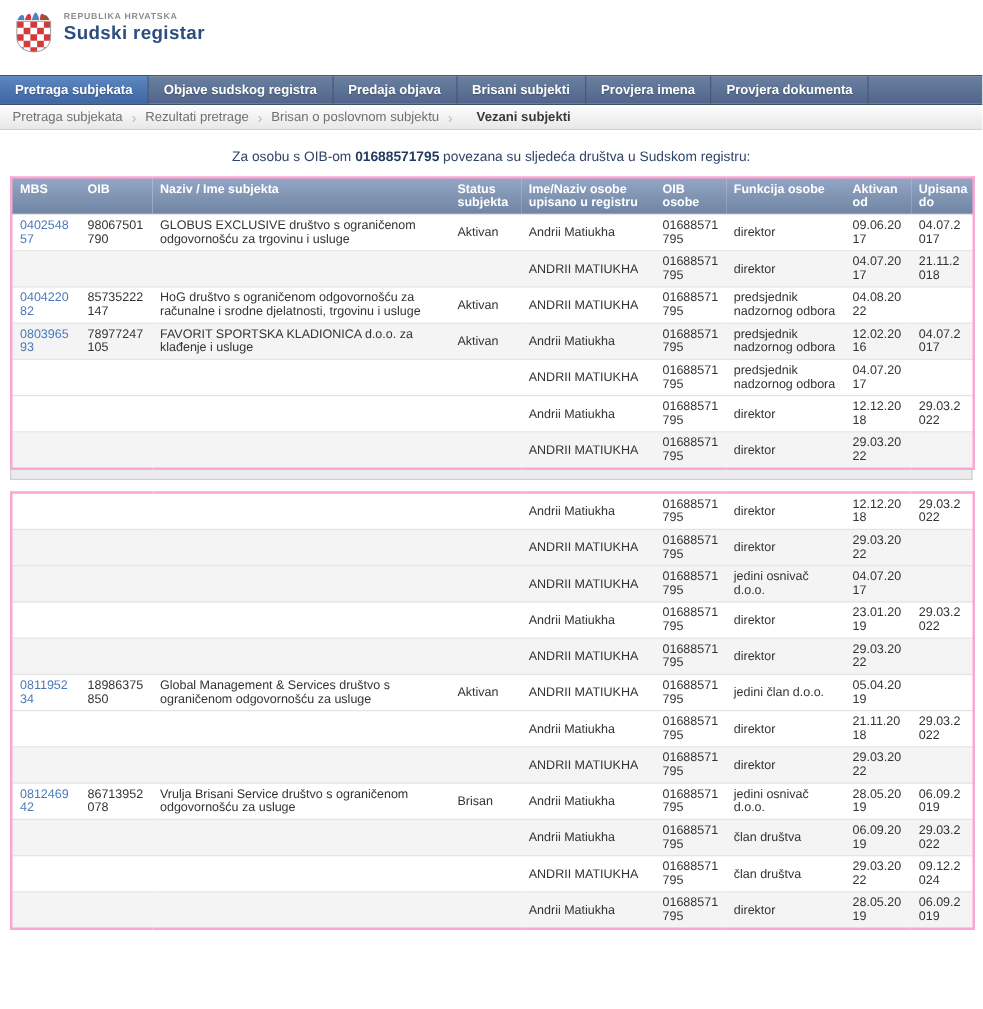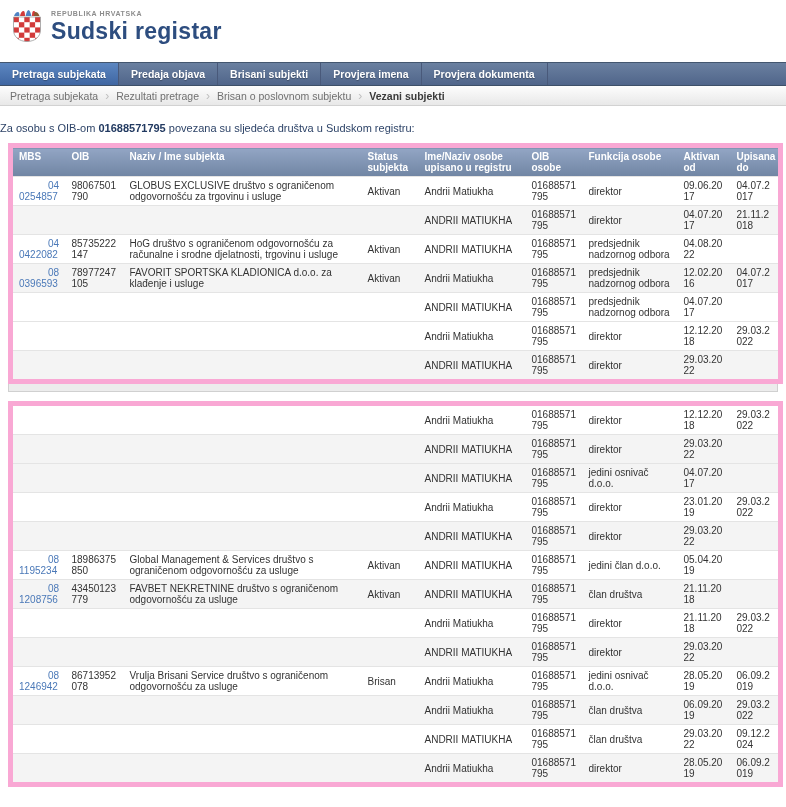--- a/index.html
+++ b/index.html
@@ -3,44 +3,44 @@
 <meta charset="utf-8">
 <style>
   html,body{margin:0;padding:0;background:#fff;}
   body{width:786px;font-family:"Liberation Sans",sans-serif;color:#333;-webkit-font-smoothing:antialiased;}
 
   
   .hdr{padding:7px 0 5px 12px;background:#fff;}
   .logo-row{display:flex;align-items:flex-start;}
   .coat{margin-right:9px;margin-top:2px;}
   .hdr-country{font-size:7px;font-weight:bold;color:#8d8d8d;letter-spacing:.6px;margin-top:3px;}
-  .hdr-title{font-size:23px;font-weight:bold;color:#2d4d7f;letter-spacing:.3px;margin-top:1px;}
+  .hdr-title{font-size:15px;font-weight:bold;color:#2d4d7f;letter-spacing:.3px;margin-top:1px;}
 
   
   .nav{display:flex;background:linear-gradient(#6a80a0,#50658a);border-top:1px solid #43566f;border-bottom:1px solid #3e5068;height:22px;margin-top:12px;}
   .tab{padding:0 12px;line-height:22px;font-size:10.5px;font-weight:bold;color:#fff;border-right:1px solid #49597a;cursor:pointer;text-shadow:0 1px 1px rgba(0,0,0,.3);white-space:nowrap;}
   .tab.active{background:linear-gradient(#5c87c1,#3f66a2);}
 
   
   .bc{display:flex;align-items:center;height:19px;background:linear-gradient(#fdfdfd,#e8e8e8);border-bottom:1px solid #d2d2d2;font-size:10.5px;color:#707070;padding:0 10px;}
   .bc-sep{color:#bfbfbf;margin:0 7px;font-size:12px;line-height:1;}
   .bc-item{cursor:pointer;}
-  .bc-item.current{font-weight:bold;color:#3a3a3a;cursor:default;}
-
-  
-  .tbl-title{font-size:11px;color:#2e4468;margin:16px 0 9px;}
+  .bc-item.current{font-weight:bold;color:#3a3a3a;cursor:default;margin-left:12px;}
+
+  
+  .tbl-title{text-align:center;font-size:11px;color:#2e4468;margin:16px 0 9px;}
   .tbl-title b{color:#223a61;}
 
   
   .tbl-host{margin:0 8px;}
-  table.res{border-collapse:collapse;table-layout:fixed;width:770px;font-size:10px;border:5px solid #f9a8d4;background:#fff;}
+  table.res{border-collapse:collapse;table-layout:fixed;width:770px;font-size:10px;border:2px solid #f9a8d4;background:#fff;}
   table.res thead th{background:linear-gradient(#92a5c4,#7085a3);color:#fff;font-weight:bold;text-align:left;padding:3px 6px;font-size:10px;vertical-align:top;border-top:1px solid #66799a;}
   table.res td{padding:3px 6px;vertical-align:middle;border-top:1px solid #e4e4e4;word-wrap:break-word;}
   table.res tr.alt td{background:#f4f4f4;}
-  .link{color:#4b79b8;cursor:pointer;text-decoration:none;margin-left:29px;}
+  .link{color:#4b79b8;cursor:pointer;text-decoration:none;}
   .endstrip{height:7px;background:#ececec;border:1px solid #d0d0d0;border-top:none;width:768px;}
   .tbl-gap{height:9px;background:#fff;}
 </style>
 </head>
 <body>
 
 <div class="hdr">
   <div class="logo-row">
     <svg class="coat" width="30" height="34" viewBox="0 0 30 34">
       <g>
@@ -75,20 +75,21 @@
     </svg>
     <div>
       <div class="hdr-country">REPUBLIKA HRVATSKA</div>
       <div class="hdr-title">Sudski registar</div>
     </div>
   </div>
 </div>
 
 <div class="nav">
     <div class="tab active">Pretraga subjekata</div>
+    <div class="tab">Objave sudskog registra</div>
     <div class="tab">Predaja objava</div>
     <div class="tab">Brisani subjekti</div>
     <div class="tab">Provjera imena</div>
     <div class="tab">Provjera dokumenta</div>
   </div>
 
 <div class="bc">
     <span class="bc-item">Pretraga subjekata</span>
     <span class="bc-sep">›</span>
     <span class="bc-item">Rezultati pretrage</span>
@@ -284,31 +285,20 @@
             <td><span class="link">081195234</span></td>
             <td>18986375850</td>
             <td>Global Management &amp; Services društvo s ograničenom odgovornošću za usluge</td>
             <td>Aktivan</td>
             <td>ANDRII MATIUKHA</td>
             <td>01688571795</td>
             <td>jedini član d.o.o.</td>
             <td>05.04.2019</td>
             <td></td>
           </tr>
-          <tr class="alt">
-            <td><span class="link">081208756</span></td>
-            <td>43450123779</td>
-            <td>FAVBET NEKRETNINE društvo s ograničenom odgovornošću za usluge</td>
-            <td>Aktivan</td>
-            <td>ANDRII MATIUKHA</td>
-            <td>01688571795</td>
-            <td>član društva</td>
-            <td>21.11.2018</td>
-            <td></td>
-          </tr>
           <tr>
             <td></td>
             <td></td>
             <td></td>
             <td></td>
             <td>Andrii Matiukha</td>
             <td>01688571795</td>
             <td>direktor</td>
             <td>21.11.2018</td>
             <td>29.03.2022</td>

